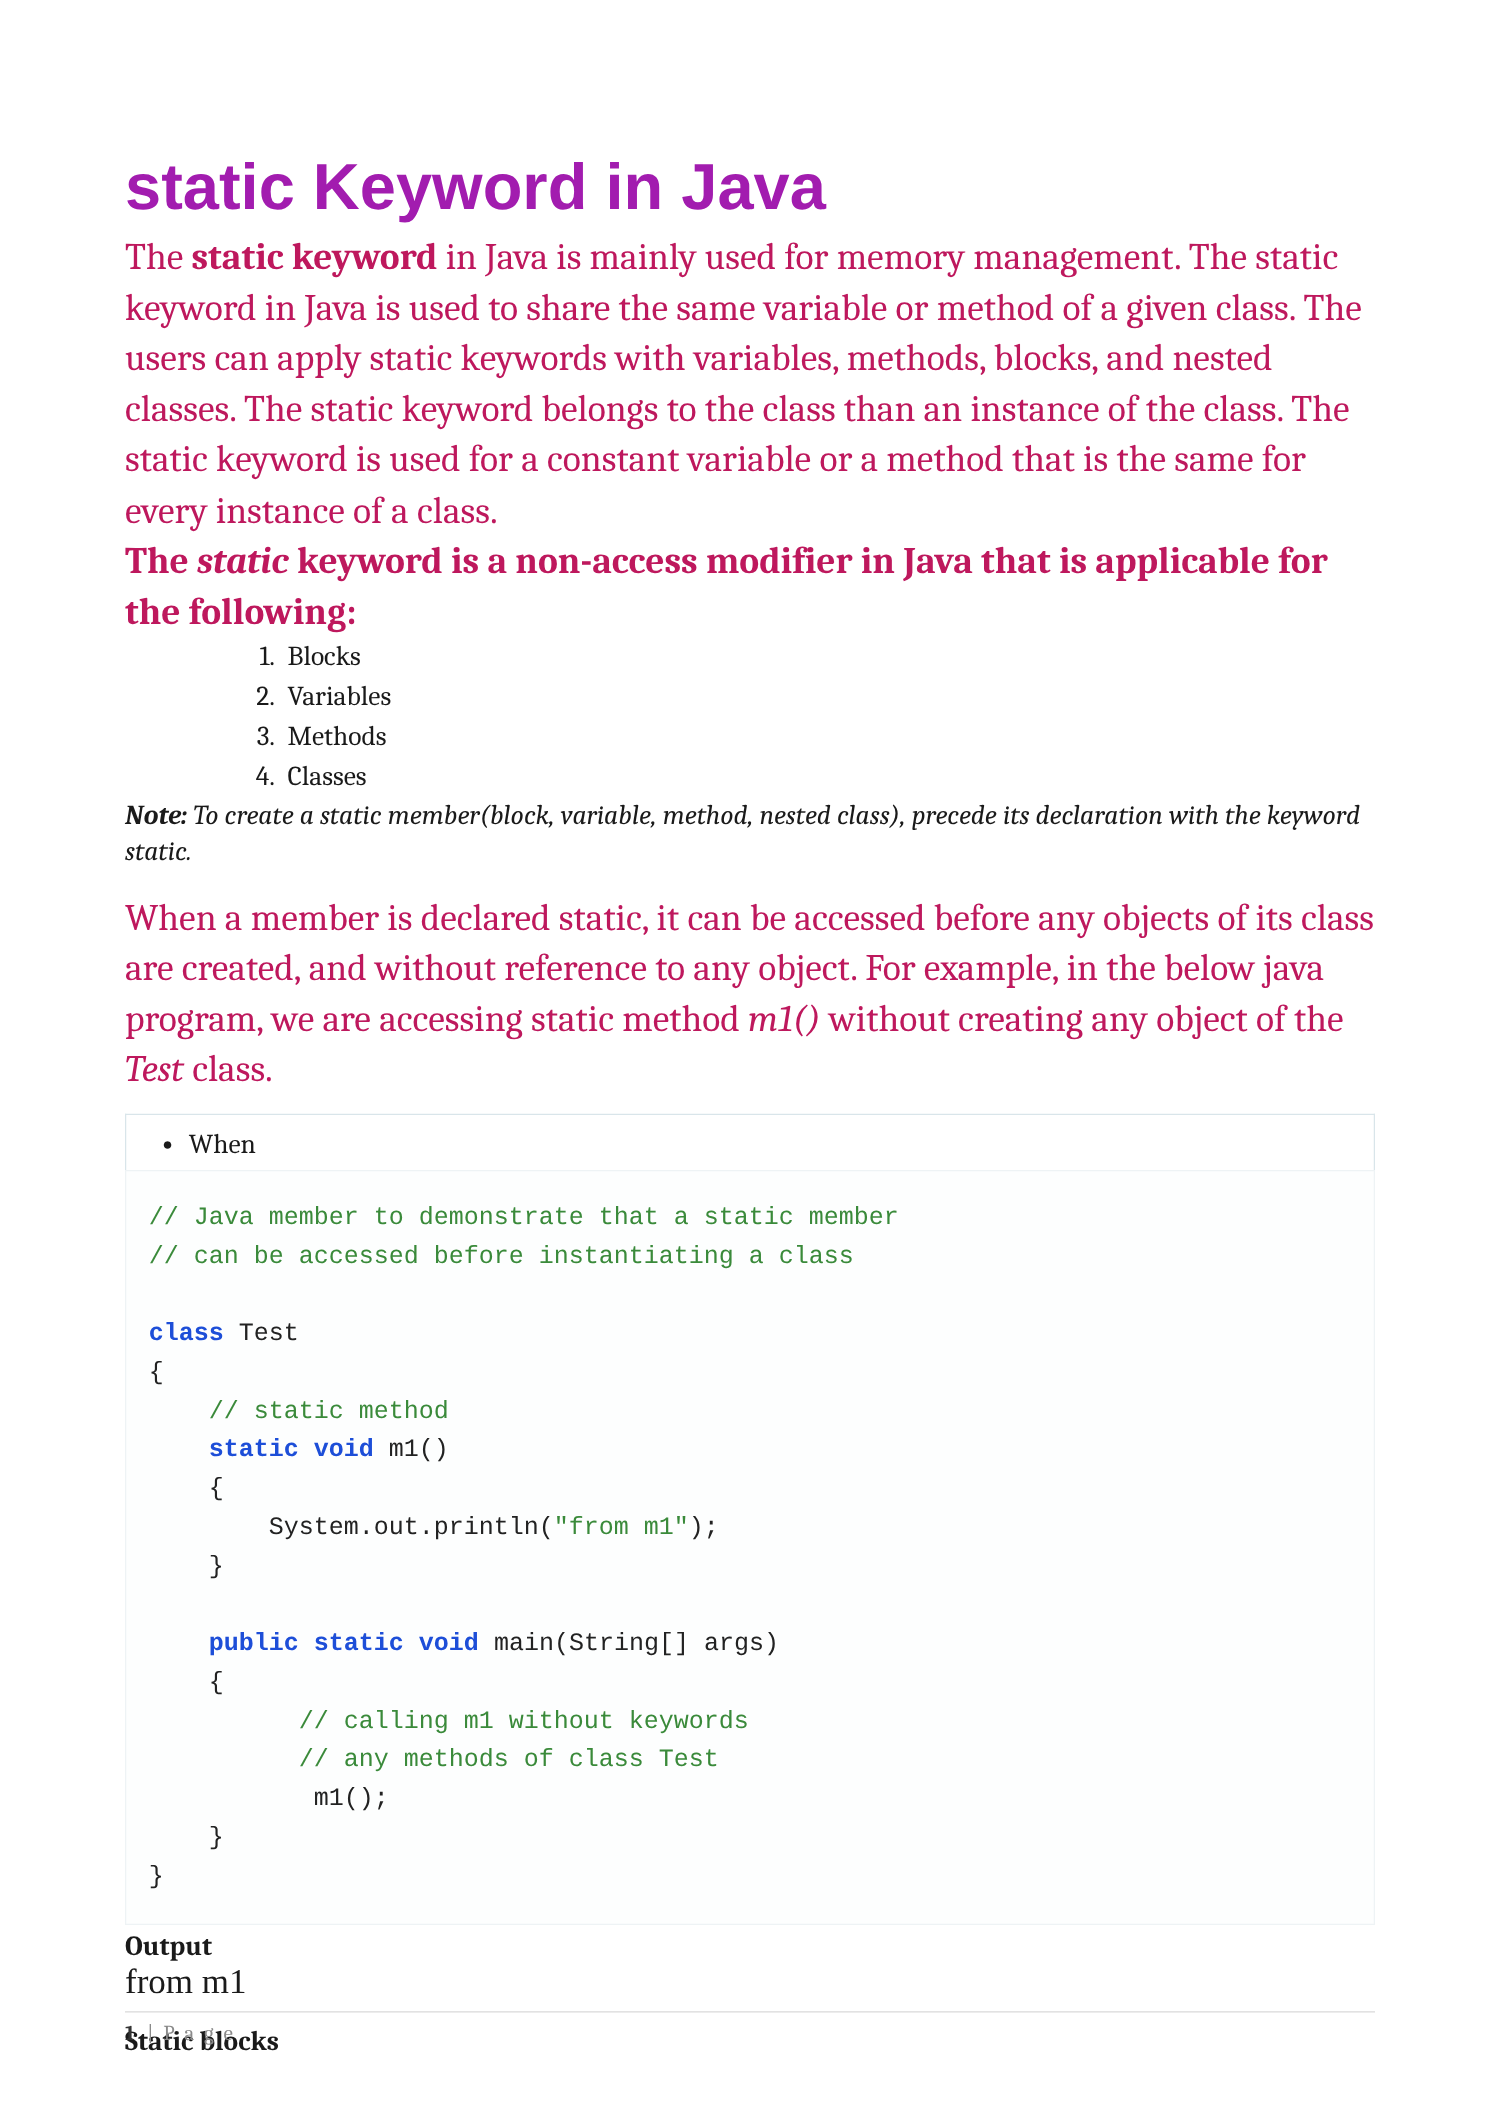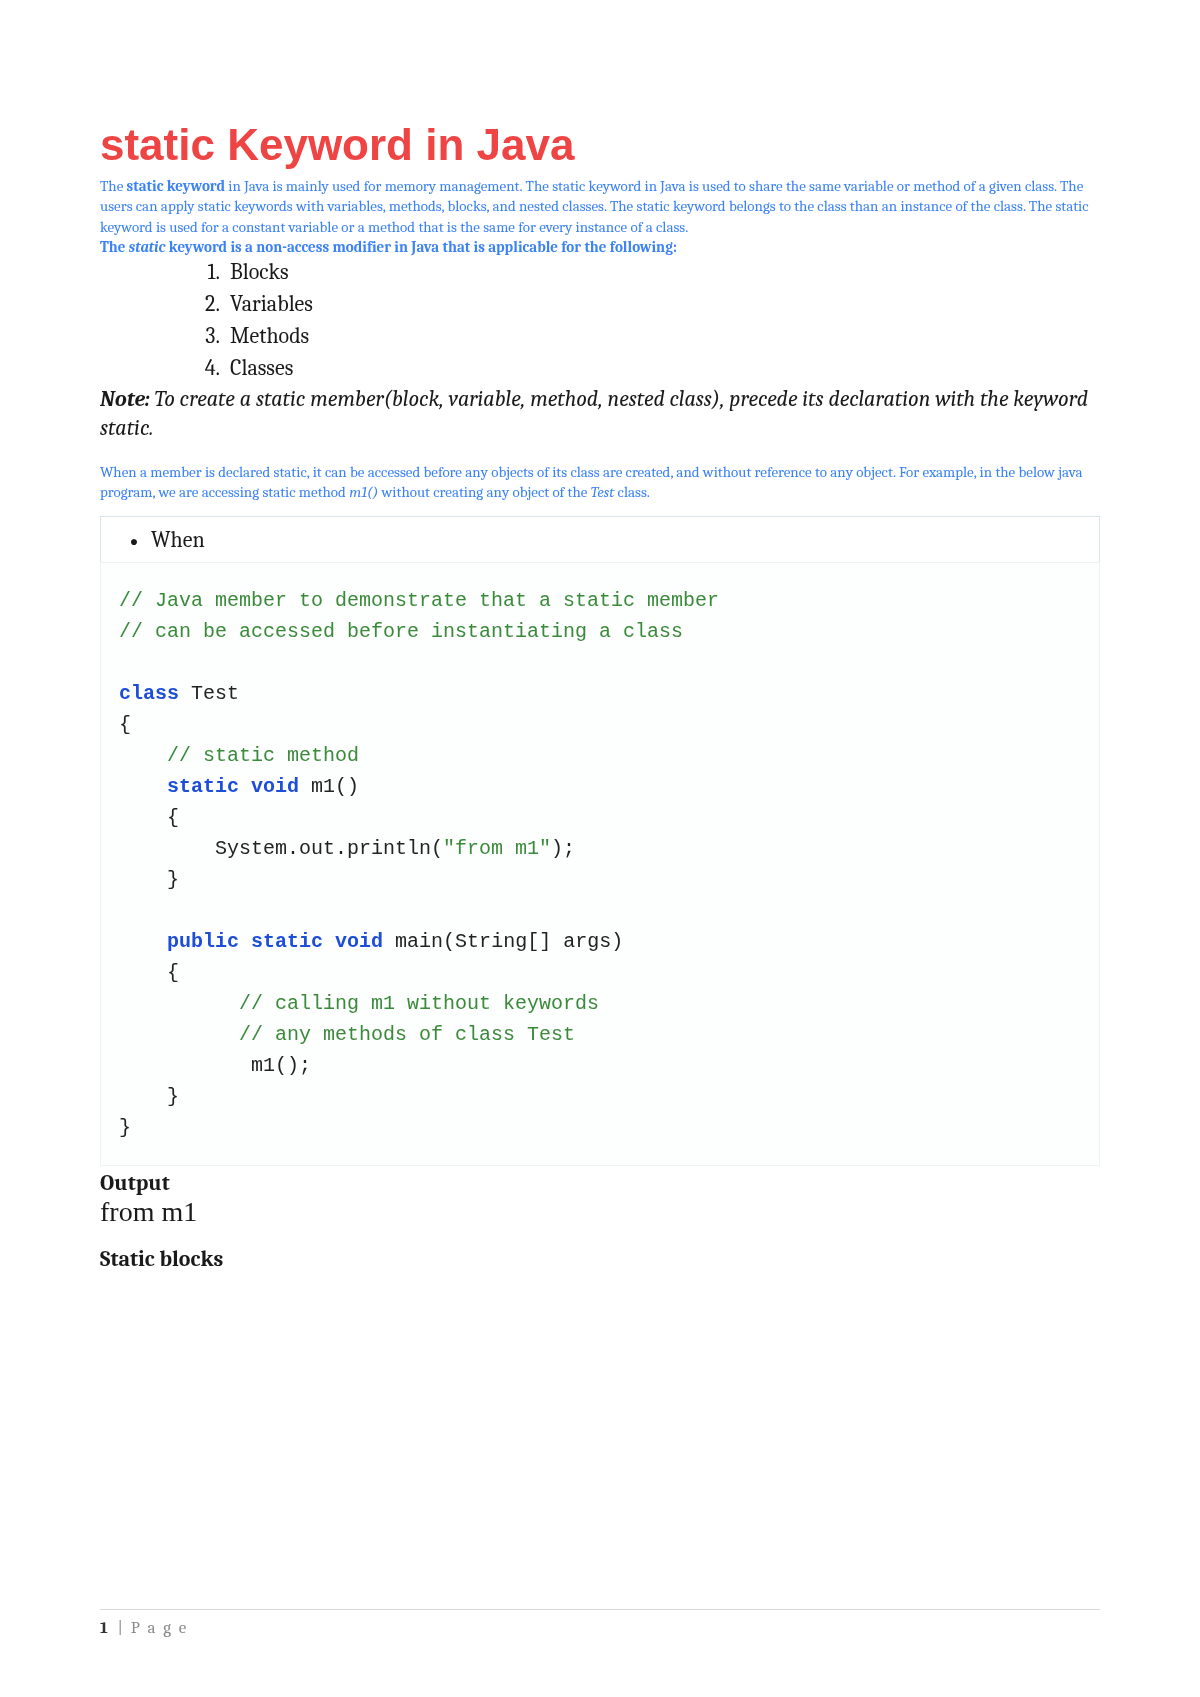--- a/index.html
+++ b/index.html
@@ -7,29 +7,29 @@
     background: #fff;
     width: 1200px;
     height: 1697px;
     font-family: Cambria, Georgia, serif;
     color: #1a1a1a;
     padding: 120px 100px 60px 100px;
     position: relative;
   }
   h1 {
     font-family: Arial, Helvetica, sans-serif;
-    font-size: 44px;
+    font-size: 52px;
     font-weight: bold;
-    color: #ef4444;
+    color: #a21caf;
     margin-bottom: 6px;
   }
   .body-text {
-    font-size: 15px;
+    font-size: 30px;
     line-height: 1.35;
-    color: #3b82f6;
+    color: #be185d;
   }
   .bold { font-weight: bold; }
   .italic { font-style: italic; }
   .list-block {
     margin-left: 90px;
     font-size: 22px;
     line-height: 1.45;
   }
   .list-row { display: flex; }
   .list-num { width: 30px; text-align: right; margin-right: 10px; }

